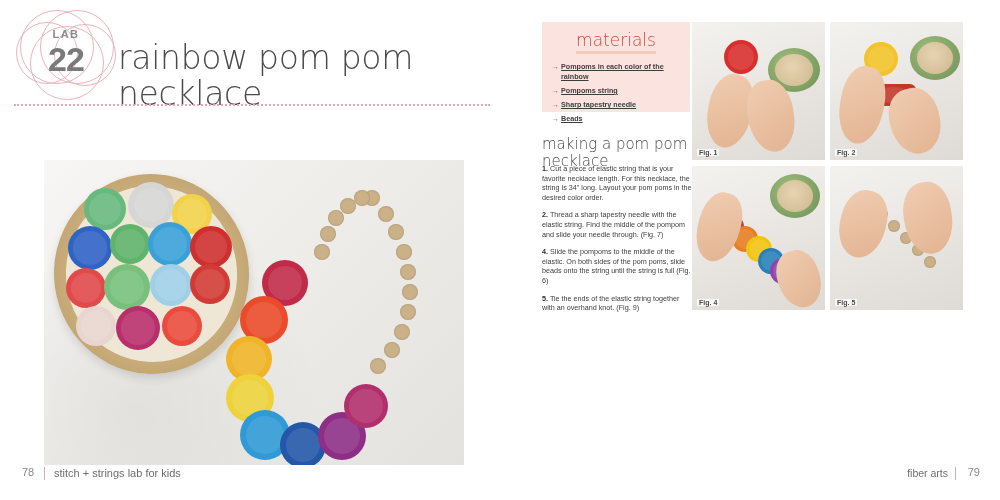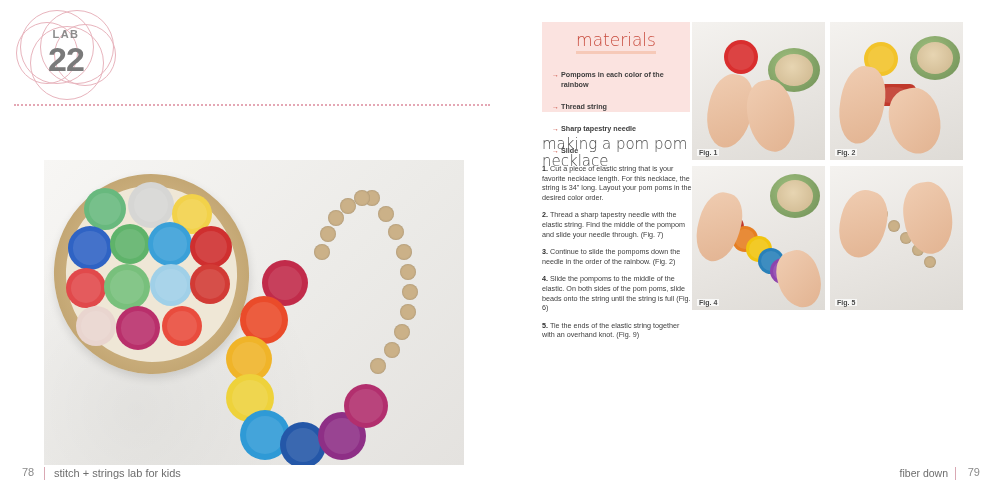--- a/index.html
+++ b/index.html
@@ -141,22 +141,23 @@
   }
   #materials-underline {
     position:absolute; left:34px; top:29px; width:80px; height:3px;
     background:#f6c9b8;
   }
   #materials-list {
     position:absolute; left:10px; top:36px; width:132px;
     font-size:7.2px; line-height:10px; color:#3d3d3d;
   }
   #materials-list li {
-    list-style:none; margin:12px 0 1px 0; padding-left:9px; position:relative;
+    list-style:none; margin:4px 0 1px 0; padding-left:9px; position:relative;
     font-weight:bold;
+    text-decoration:underline;
   }
   #materials-list li .arrow {
     position:absolute; left:0; top:0; color:#c84a3c; font-size:7px;
   }
   #materials-list { margin:0; padding:0; }
 
   #steps-heading {
     position:absolute; left:42px; top:124px; width:150px;
     font-family:"DejaVu Sans", sans-serif;
     font-size:15px; font-weight:300; line-height:17px; color:#4a4a4a;
@@ -222,20 +223,21 @@
       <div class="ring r1"></div>
       <div class="ring r2"></div>
       <div class="ring r3"></div>
       <div class="ring r4"></div>
       <div class="ring r5"></div>
     </div>
     <div class="lab-word">LAB</div>
     <div class="lab-num">22</div>
   </div>
 
+  <h1 id="page-title">rainbow pom pom necklace</h1>
 
   <div id="dotted-rule"></div>
 
 
   <div id="hero-photo">
     <div class="ph-bg"></div>
 
     <div class="basket">
       <div class="basket-inner"></div>
     </div>
@@ -288,40 +290,36 @@
   </div>
 </div>
 
 <div id="right-page">
 
   <div id="materials-box">
     <div id="materials-title">materials</div>
     <div id="materials-underline"></div>
     <ul id="materials-list">
       <li><span class="arrow">→</span><span>Pompoms in each color of the rainbow</span></li>
-      <li><span class="arrow">→</span><span>Thread string</span></li>
+      <li><span class="arrow">→</span><span>Pompoms string</span></li>
       <li><span class="arrow">→</span><span>Sharp tapestry needle</span></li>
-      <li><span class="arrow">→</span><span>Slide</span></li>
+      <li><span class="arrow">→</span><span>Beads</span></li>
     </ul>
   </div>
 
   <h2 id="steps-heading">making a pom pom necklace</h2>
 
   <div id="steps-list">
     <div class="step">
       <b>1.</b>
       <span>Cut a piece of elastic string that is your favorite necklace length. For this necklace, the string is 34" long. Layout your pom poms in the desired color order.</span>
     </div>
     <div class="step">
       <b>2.</b>
       <span>Thread a sharp tapestry needle with the elastic string. Find the middle of the pompom and slide your needle through. (Fig. 7)</span>
-    </div>
-    <div class="step">
-      <b>3.</b>
-      <span>Continue to slide the pompoms down the needle in the order of the rainbow. (Fig. 2)</span>
     </div>
     <div class="step">
       <b>4.</b>
       <span>Slide the pompoms to the middle of the elastic. On both sides of the pom poms, slide beads onto the string until the string is full (Fig. 6)</span>
     </div>
     <div class="step">
       <b>5.</b>
       <span>Tie the ends of the elastic string together with an overhand knot. (Fig. 9)</span>
     </div>
   </div>
@@ -371,17 +369,17 @@
     <div class="strand" style="left:58px; top:54px; width:12px; height:12px;"></div>
     <div class="strand" style="left:70px; top:66px; width:12px; height:12px;"></div>
     <div class="strand" style="left:82px; top:78px; width:12px; height:12px;"></div>
     <div class="strand" style="left:94px; top:90px; width:12px; height:12px;"></div>
     <div class="hand" style="left:10px; top:24px; width:46px; height:68px; transform:rotate(14deg);"></div>
     <div class="hand" style="left:74px; top:16px; width:48px; height:72px; transform:rotate(-8deg);"></div>
     <div class="caption">Fig. 5</div>
   </div>
 
   <div id="right-footer">
-    <span class="fname">fiber down</span>
+    <span class="fname">fiber arts</span>
     <span class="divider"></span>
     <span class="pg">79</span>
   </div>
 </div>
 
 </body></html>

